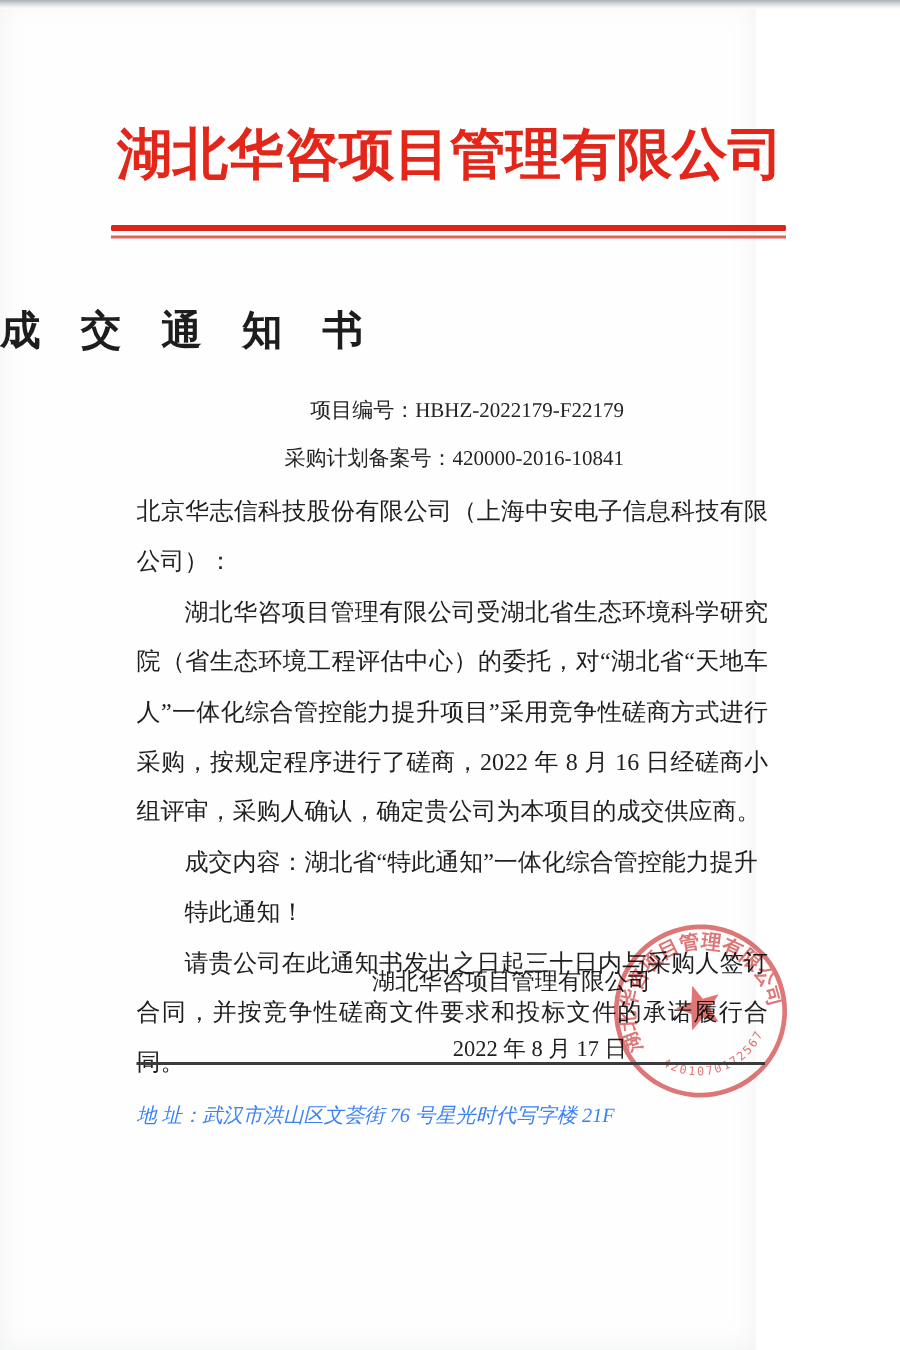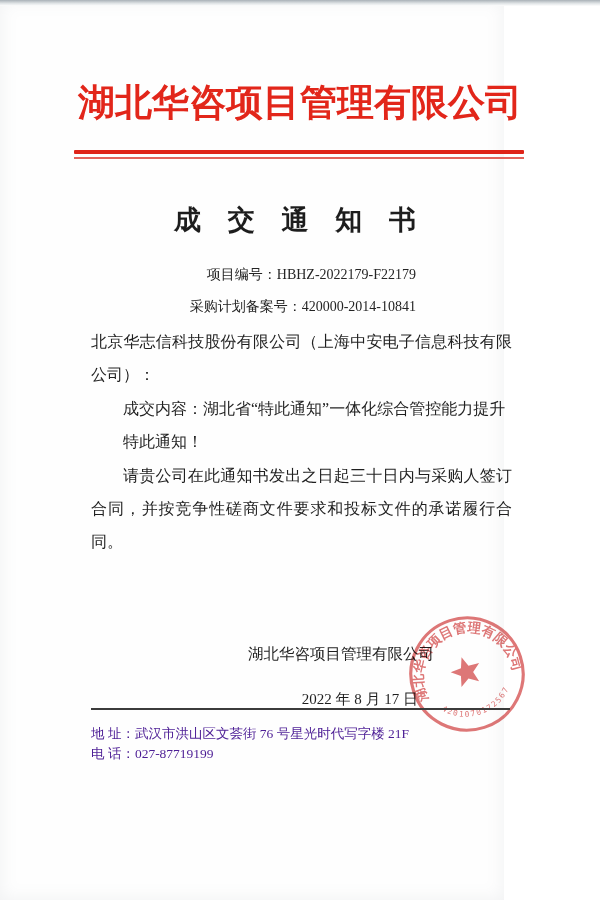--- a/index.html
+++ b/index.html
@@ -29,21 +29,21 @@
   .rule-thick{
     position:absolute;top:150px;left:74px;width:450px;height:4px;
     background:#df2318;border-radius:1px;
   }
   .rule-thin{
     position:absolute;top:157px;left:74px;width:450px;height:2px;
     background:#e2635c;
   }
   .doc-title{
     position:absolute;top:202px;left:0;width:600px;margin:0;
-    text-align:center;
+    text-align:left;
     font-size:27px;font-weight:bold;
     letter-spacing:10px;
     color:#1d1d1d;
     white-space:nowrap;
   }
   .meta{
     position:absolute;top:259px;right:88px;
     text-align:right;
     font-size:14px;line-height:32px;
     color:#242424;
@@ -73,47 +73,49 @@
   .seal{
     position:absolute;left:403px;top:610px;
     width:128px;height:128px;
     opacity:0.85;
     mix-blend-mode:multiply;
     pointer-events:none;
   }
   .footer{
     position:absolute;top:708px;left:91px;width:419px;
     border-top:2px solid #3b3b3b;
-    padding-top:14px;
+    padding-top:24px;
     font-size:13.5px;line-height:19.5px;
-    color:#4c1d95;
+    color:#3b82f6;
     white-space:nowrap;
+    font-style:italic;
   }
 </style>
 </head>
 <body>
 
 <div class="page">
 
   <div class="scan-edge-top"></div>
 
   <div class="letterhead">湖北华咨项目管理有限公司</div>
 
   <div class="rule-thick"></div>
   <div class="rule-thin"></div>
 
   <h1 class="doc-title">成 交 通 知 书</h1>
 
   <div class="meta">
     <div>项目编号：HBHZ-2022179-F22179</div>
-    <div>采购计划备案号：420000-2014-10841</div>
+    <div>采购计划备案号：420000-2016-10841</div>
   </div>
 
   <div class="body-text">
     <p class="salutation">北京华志信科技股份有限公司（上海中安电子信息科技有限公司）：</p>
+    <p>湖北华咨项目管理有限公司受湖北省生态环境科学研究院（省生态环境工程评估中心）的委托，对“湖北省“天地车人”一体化综合管控能力提升项目”采用竞争性磋商方式进行采购，按规定程序进行了磋商，2022 年 8 月 16 日经磋商小组评审，采购人确认，确定贵公司为本项目的成交供应商。</p>
     <p>成交内容：湖北省“特此通知”一体化综合管控能力提升</p>
     <p>特此通知！</p>
     <p>请贵公司在此通知书发出之日起三十日内与采购人签订合同，并按竞争性磋商文件要求和投标文件的承诺履行合同。</p>
   </div>
 
   <div class="signature">
     <div>湖北华咨项目管理有限公司</div>
     <div class="sig-date">2022 年 8 月 17 日</div>
   </div>
 
@@ -127,16 +129,15 @@
         <textPath href="#seal-arc-top" startOffset="50%" text-anchor="middle">湖北华咨项目管理有限公司</textPath>
       </text>
       <text font-size="8" fill="#d95f5f" letter-spacing="1.5" font-family="'DejaVu Sans Mono','Liberation Mono',monospace">
         <textPath href="#seal-arc-bottom" startOffset="50%" text-anchor="middle">4201070172567</textPath>
       </text>
     </g>
   </svg>
 
   <div class="footer">
     <div>地 址：武汉市洪山区文荟街 76 号星光时代写字楼 21F</div>
-    <div>电 话：027-87719199</div>
   </div>
 
 </div>
 
 </body></html>

